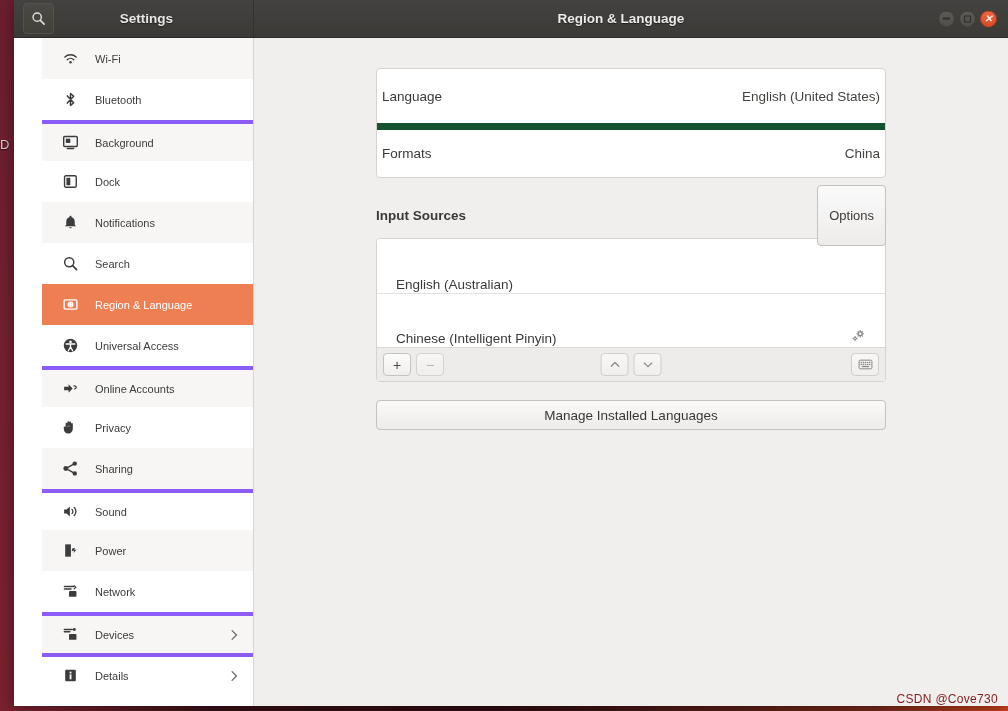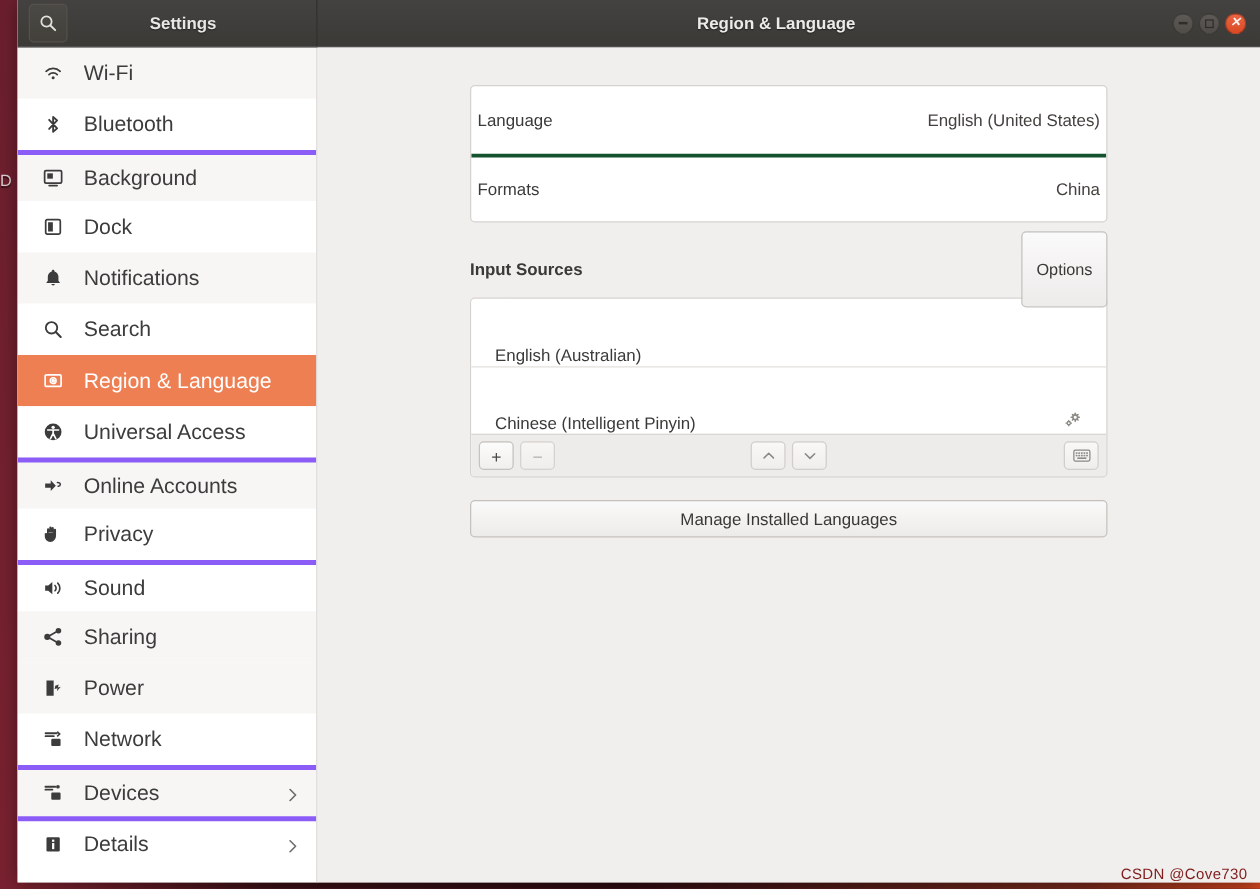--- a/index.html
+++ b/index.html
@@ -86,23 +86,24 @@
   #sidebar {
     width: 240px; height: 100%;
     background: #ffffff;
     border-right: 1px solid #d7d4d1;
     overflow: hidden;
   }
   .nav-item {
     height: 41px;
     display: flex; align-items: center;
     padding-left: 19px; padding-right: 12px;
-    color: #3c3c3c; font-size: 17px;
+    color: #3c3c3c; font-size: 11px;
     background: #ffffff;
     cursor: pointer;
+    margin-left: 28px;
   }
   .nav-item.alt { background: #f7f6f5; }
   .nav-item.sep { border-top: 4px solid #8b5cf6; }
   .nav-item .ico {
     width: 19px; height: 19px; margin-right: 15px;
     display: flex; align-items: center; justify-content: center;
     flex: 0 0 19px;
   }
   .nav-item .label { flex: 1; white-space: nowrap; }
   .nav-item.selected { background: #ee7f53; color: #ffffff; }
@@ -125,21 +126,21 @@
     overflow: hidden;
   }
   .row {
     height: 54px;
     display: flex; align-items: center;
     padding: 0 5px;
     font-size: 13.5px;
     color: #3a3a38;
     cursor: pointer;
   }
-  .row + .row { border-top: 3px solid #14532d; }
+  .row + .row { border-top: 7px solid #14532d; }
   .row .k { flex: 1; }
   .row .v { color: #44423f; }
 
   .section-head {
     display: flex; align-items: center;
     margin: 23px 0 9px 0;
     height: 28px;
   }
   .section-head .st {
     flex: 1; font-size: 13.5px; font-weight: bold; color: #3a3936;
@@ -336,40 +337,40 @@
 
       <div class="nav-item">
         <span class="ico">
           <svg width="17" height="17" viewBox="0 0 16 16">
               <path d="M3.4 7.2V4.3a.85.85 0 111.7 0v2.3m0 0V3a.85.85 0 111.7 0v3.4m0 0V3.3a.85.85 0 111.7 0v3.3m0 0V4.6a.85.85 0 111.7 0v4.1c0 3-1.8 5-4.3 5s-4.2-1.9-4.2-4.4V7.2z" fill="#3c3c3c"></path>
             </svg>
         </span>
         <span class="label">Privacy</span>
       </div>
 
-      <div class="nav-item sep">
-        <span class="ico">
-          <svg width="17" height="17" viewBox="0 0 16 16">
-              <path d="M2 6.1h2.3L7.4 3.3v9.4L4.3 9.9H2z" fill="#3c3c3c"></path>
-              <path d="M9.4 6a2.8 2.8 0 010 4M11.5 4.2a5.4 5.4 0 010 7.6" stroke="#3c3c3c" stroke-width="1.25" fill="none" stroke-linecap="round"></path>
-            </svg>
-        </span>
-        <span class="label">Sound</span>
-      </div>
-
       <div class="nav-item alt">
         <span class="ico">
           <svg width="17" height="17" viewBox="0 0 16 16">
               <circle cx="12" cy="3.4" r="2.1" fill="#3c3c3c"></circle>
               <circle cx="12" cy="12.6" r="2.1" fill="#3c3c3c"></circle>
               <circle cx="3.6" cy="8" r="2.3" fill="#3c3c3c"></circle>
               <path d="M5.6 6.9l4.6-2.5M5.6 9.1l4.6 2.5" stroke="#3c3c3c" stroke-width="1.3" stroke-linecap="round"></path>
             </svg>
         </span>
         <span class="label">Sharing</span>
+      </div>
+
+      <div class="nav-item sep">
+        <span class="ico">
+          <svg width="17" height="17" viewBox="0 0 16 16">
+              <path d="M2 6.1h2.3L7.4 3.3v9.4L4.3 9.9H2z" fill="#3c3c3c"></path>
+              <path d="M9.4 6a2.8 2.8 0 010 4M11.5 4.2a5.4 5.4 0 010 7.6" stroke="#3c3c3c" stroke-width="1.25" fill="none" stroke-linecap="round"></path>
+            </svg>
+        </span>
+        <span class="label">Sound</span>
       </div>
 
       <div class="nav-item alt">
         <span class="ico">
           <svg width="17" height="17" viewBox="0 0 16 16">
               <path d="M3 2.2h5.4v11.6H3z" fill="#3c3c3c"></path>
               <path d="M9.6 6.2l2.6-.9-.6 2.2 2.2-.5-3 3.3.5-2.2-2.2.6z" fill="#3c3c3c"></path>
             </svg>
         </span>
         <span class="label">Power</span>

